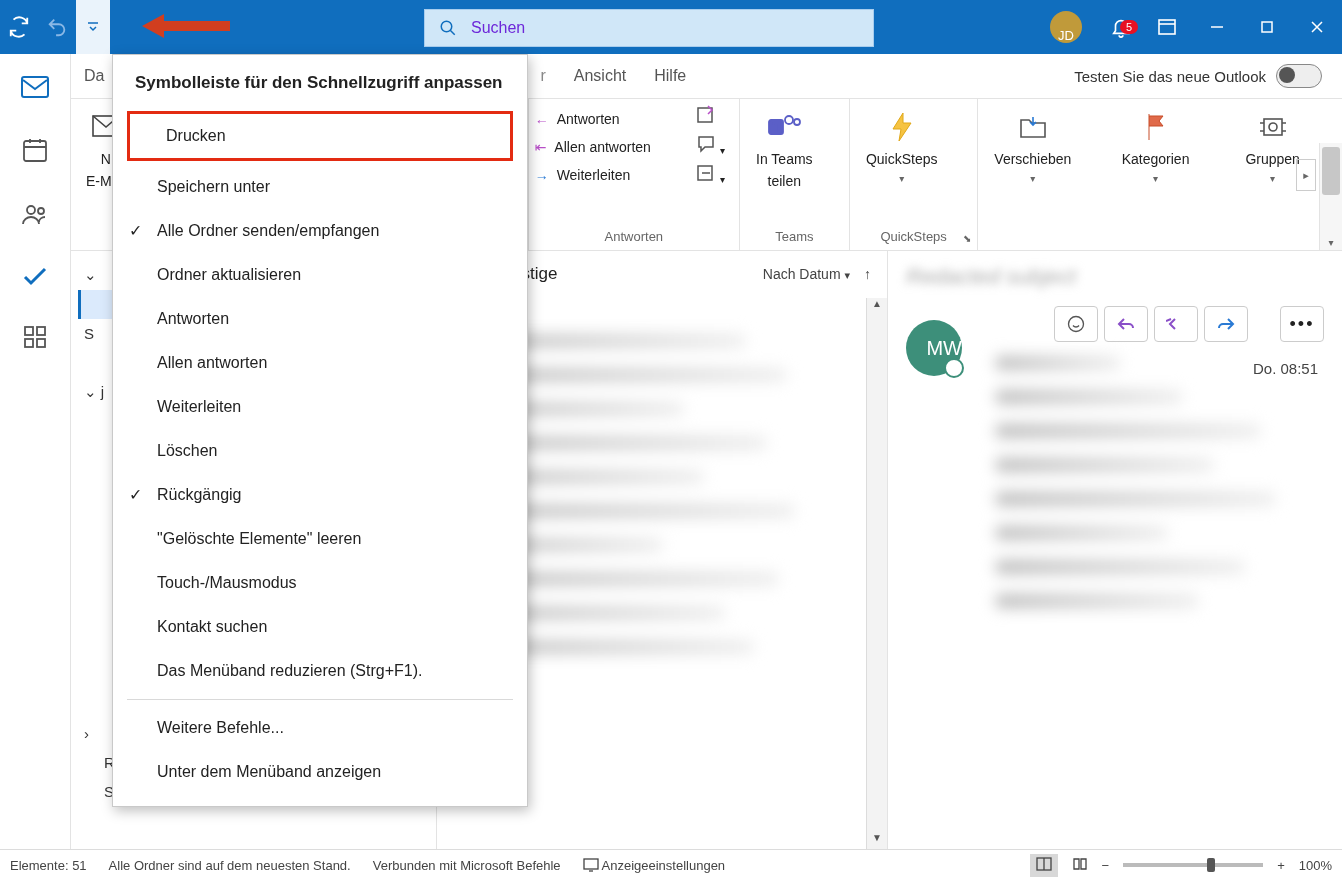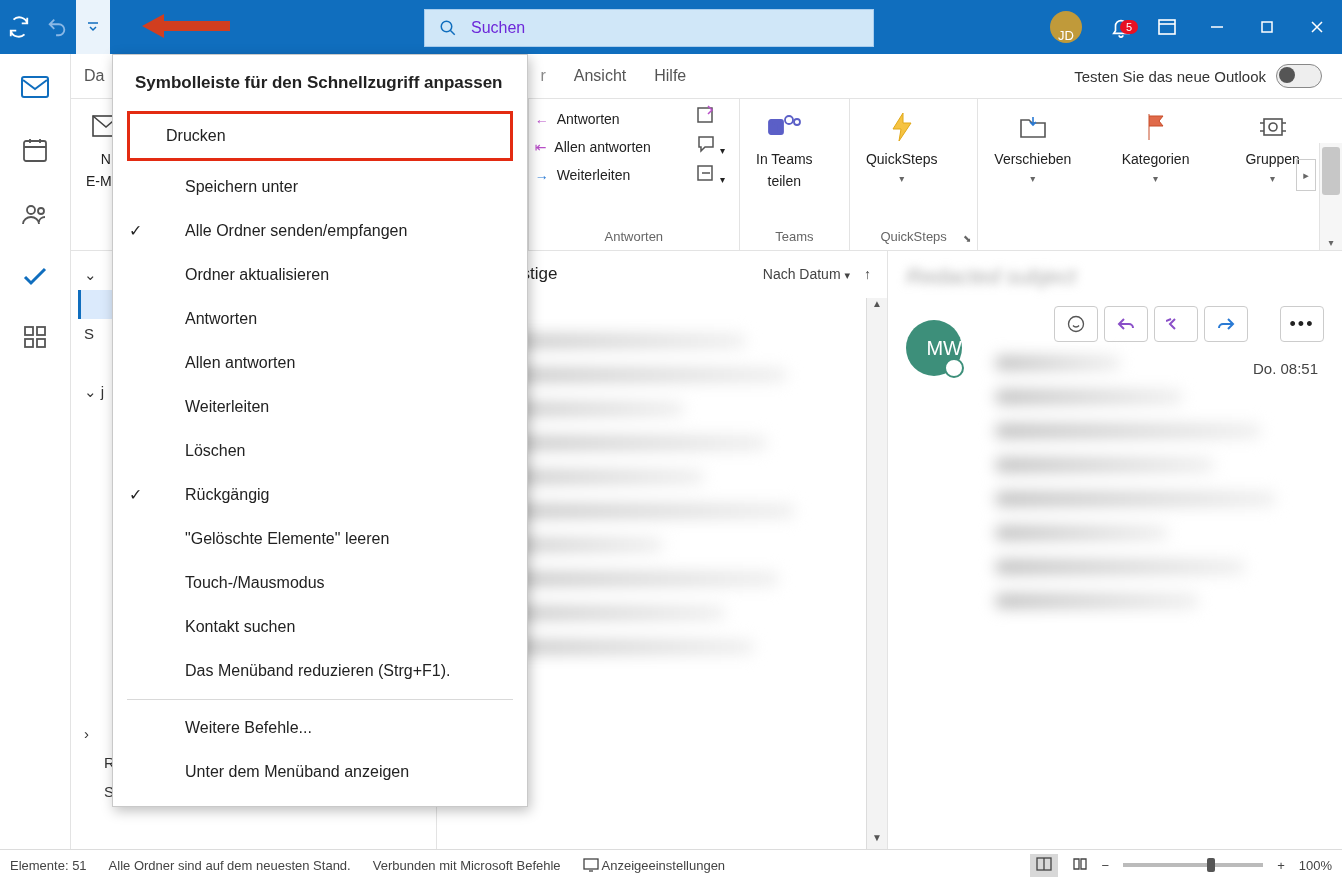--- a/index.html
+++ b/index.html
@@ -51,21 +51,21 @@
 .reading{flex:1;position:relative;padding:14px 18px}
 .reading .hdr{filter:blur(5px);color:#aaa;font-size:22px;font-style:italic;margin-bottom:16px}
 .msg-actions{position:absolute;right:18px;top:56px;display:flex;gap:6px}
 .msg-actions div{width:42px;height:34px;border:1px solid #ccc;border-radius:4px;display:flex;align-items:center;justify-content:center}
 .avatar-mw{width:56px;height:56px;border-radius:50%;background:#3d8f7a;color:#fff;display:flex;align-items:center;justify-content:flex-end;font-size:20px;position:relative}
 .avatar-mw::after{content:"";position:absolute;right:-2px;bottom:-2px;width:16px;height:16px;border-radius:50%;background:#fff;border:2px solid #3d8f7a}
 .timestamp{position:absolute;right:24px;top:110px;font-size:15px;color:#444}
 
 .qat-menu{position:absolute;left:112px;top:54px;width:414px;background:#fff;border:1px solid #c9c9c9;box-shadow:2px 4px 12px rgba(0,0,0,.25);z-index:50;padding-bottom:12px}
 .qat-menu h3{margin:4px;padding:14px 18px;font-size:17px;font-weight:600}
-.qat-menu .item{display:flex;align-items:center;height:44px;padding-left:72px;font-size:16px;position:relative}
+.qat-menu .item{display:flex;align-items:center;height:44px;padding-left:44px;font-size:16px;position:relative}
 .qat-menu .item .chk{position:absolute;left:16px;top:12px}
 .qat-menu .hl{border:3px solid #e32b12;margin:4px 14px;padding-left:36px}
 .qat-menu hr{border:none;border-top:1px solid #d9d9d9;margin:6px 14px}
 
 .statusbar{position:absolute;left:0;right:0;bottom:0;height:30px;border-top:1px solid #dcdcdc;display:flex;align-items:center;font-size:13px;color:#444;padding:0 10px;gap:22px}
 .statusbar .right{margin-left:auto;display:flex;align-items:center;gap:14px}
 .zoom-slider{width:140px;height:4px;background:#bbb;position:relative}
 .zoom-slider::after{content:"";position:absolute;left:60%;top:-5px;width:8px;height:14px;background:#555;border-radius:2px}
 .vscroll{position:absolute;right:0;top:44px;width:22px;bottom:0;background:#f6f6f6;border-left:1px solid #e3e3e3}
 .vscroll .thumb{position:absolute;left:2px;right:2px;top:4px;height:48px;background:#c7c7c7;border-radius:3px}

